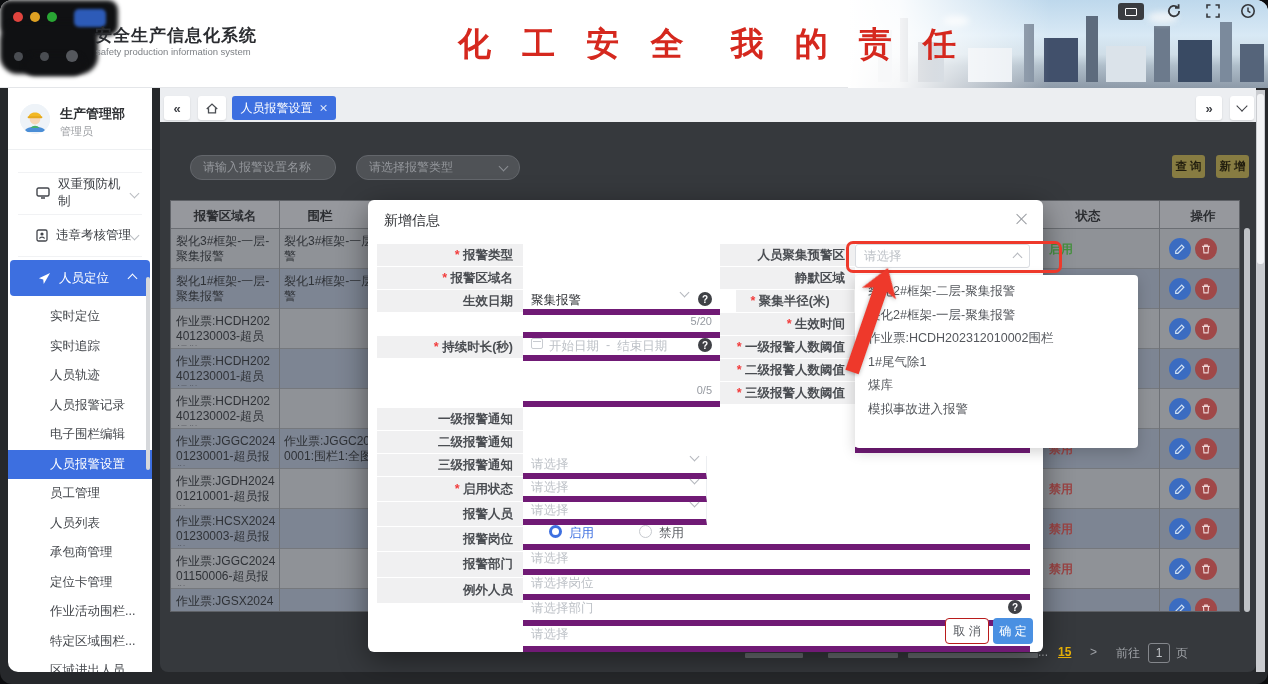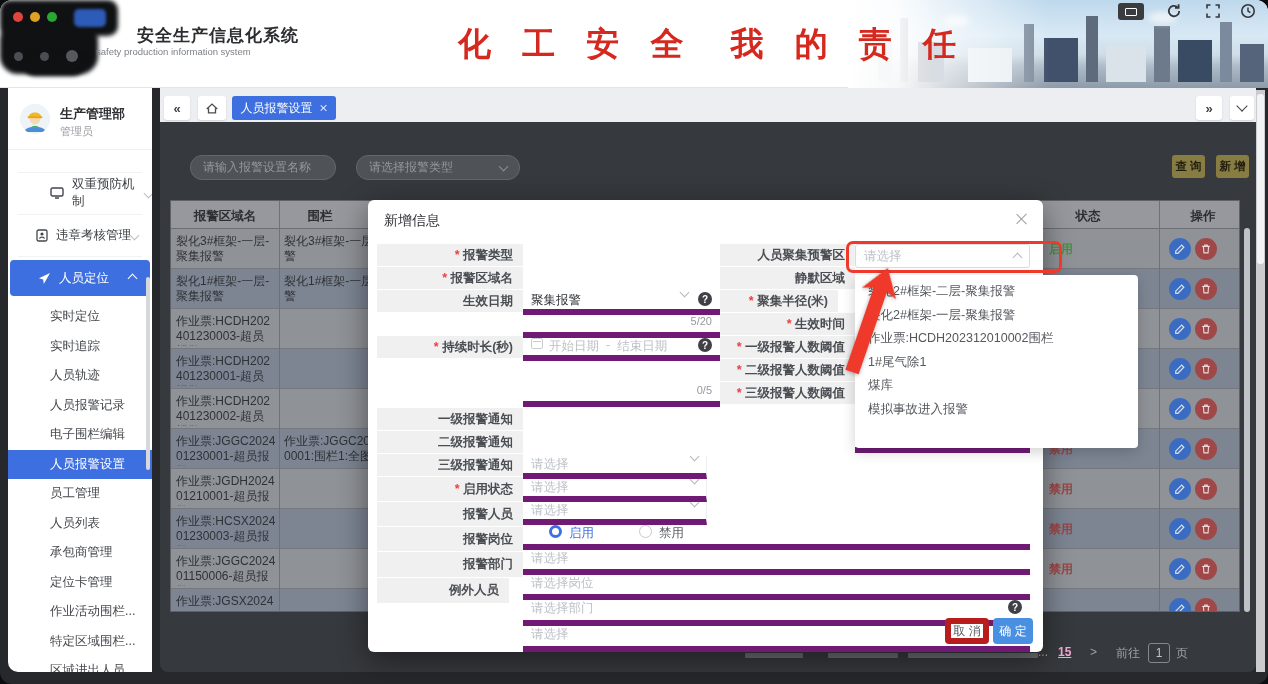--- a/index.html
+++ b/index.html
@@ -5,21 +5,21 @@
   html,body{margin:0;padding:0;background:#0b0c0e;font-family:"Liberation Sans","DejaVu Sans",sans-serif;}
   *{box-sizing:border-box;}
   #win{position:relative;width:1268px;height:684px;background:#26282b;border-radius:12px;overflow:hidden;}
 
   
   #hdr{position:absolute;left:0;top:0;width:1268px;height:88px;background:#ffffff;border-bottom:1px solid #e4e6e9;}
   #photo{position:absolute;right:0;top:0;width:420px;height:88px;overflow:hidden;
     background:linear-gradient(180deg,#bed8ec 0%,#d8e9f5 40%,#cfdde7 62%,#aebdc9 75%,#8d9aa8 100%);}
   .tower{position:absolute;bottom:6px;background:linear-gradient(90deg,#5d6b7d,#8fa0b2);}
   #photo .fade{position:absolute;inset:0;background:linear-gradient(90deg,#ffffff 0%,rgba(255,255,255,.92) 12%,rgba(255,255,255,0) 48%);}
-  #logo-title{position:absolute;left:95px;top:24px;font-size:17px;font-weight:700;color:#2b2d31;letter-spacing:1px;margin-left:42px;}
+  #logo-title{position:absolute;left:95px;top:24px;font-size:17px;font-weight:700;color:#2b2d31;letter-spacing:1px;}
   #logo-sub{position:absolute;left:96px;top:46px;font-size:9.5px;color:#7d8085;}
   #slogan{position:absolute;left:458px;top:22px;font-size:33px;font-weight:700;color:#d5281e;letter-spacing:11px;white-space:nowrap;}
   #slogan .gap{display:inline-block;width:36px;}
   
   .blob{position:absolute;background:#101113;filter:blur(2px);}
   .dot{position:absolute;border-radius:50%;}
   
   .chrome-ic{position:absolute;top:3px;}
 
   
@@ -63,21 +63,21 @@
   .tcell{position:absolute;font-size:12px;line-height:15px;color:#2f3237;word-break:break-all;overflow:hidden;}
   .st-on{color:#479140;font-weight:600;}
   .st-off{color:#9c4444;font-weight:600;}
   .actbtn{position:absolute;top:9px;width:22px;height:22px;border-radius:50%;display:flex;align-items:center;justify-content:center;}
   .act-edit{background:#3b6cc1;}
   .act-del{background:#a04848;}
   #tbl-scroll{position:absolute;left:1084px;top:106px;width:6px;height:384px;background:#bfc2c6;border-radius:3px;}
 
   
   .pag{position:absolute;top:523px;font-size:12px;color:#9ea1a6;white-space:nowrap;}
-  #pag-last{font-weight:700;color:#f9a8d4;text-decoration:underline;}
+  #pag-last{font-weight:700;color:#eab308;text-decoration:underline;}
   #pag-box{position:absolute;top:521px;width:22px;height:20px;border:1px solid #84878c;border-radius:3px;color:#c0c3c7;display:flex;align-items:center;justify-content:center;font-size:12px;}
   .sliver{position:absolute;top:531px;height:5px;background:#85888d;opacity:.65;border-radius:1px;}
 
   
   #win-scroll{position:absolute;left:1256px;top:90px;width:9px;height:582px;background:#caccd0;}
   #win-scroll .thumb{position:absolute;left:1px;top:4px;width:7px;height:170px;background:#f2f3f5;border-radius:3px;}
 
   
   #modal{position:absolute;left:368px;top:200px;width:675px;height:452px;background:#ffffff;border-radius:6px;box-shadow:0 8px 30px rgba(0,0,0,.45);z-index:50;}
   #modal-title{position:absolute;left:16px;top:12px;font-size:14px;color:#303236;}
@@ -90,21 +90,21 @@
   .ph{color:#bcc0c6;}
   .counter{margin-left:auto;font-size:11px;color:#9599a0;}
   .chev-sel{width:7px;height:7px;border-right:1.4px solid #b4b7bd;border-bottom:1.4px solid #b4b7bd;transform:rotate(45deg);margin-top:-3px;}
   .chev-sel.up{transform:rotate(-135deg);margin-top:3px;}
   .help{width:14px;height:14px;border-radius:50%;background:#3f4146;color:#fff;font-size:10px;font-weight:700;display:flex;align-items:center;justify-content:center;flex:none;}
   .cal{width:12px;height:11px;border:1.3px solid #c9ccd1;border-radius:2px;position:relative;flex:none;margin-right:6px;}
   .cal::before{content:"";position:absolute;left:1px;top:2px;width:8px;height:1.2px;background:#c9ccd1;}
   .radio{width:13px;height:13px;border-radius:50%;flex:none;}
   .radio.on{border:3.5px solid #3d6fe0;background:#fff;}
   .radio.off{border:1.5px solid #c6c9ce;background:#fff;}
-  #btn-cancel{position:absolute;left:577px;top:418px;width:44px;height:26px;border:6px solid #b91c1c;border-radius:4px;background:#fff;font-size:12px;color:#55585e;display:flex;align-items:center;justify-content:center;}
+  #btn-cancel{position:absolute;left:577px;top:418px;width:44px;height:26px;border:1px solid #b91c1c;border-radius:4px;background:#fff;font-size:12px;color:#55585e;display:flex;align-items:center;justify-content:center;}
   #btn-confirm{position:absolute;left:625px;top:418px;width:40px;height:26px;border-radius:4px;background:#4a90e2;font-size:12px;color:#fff;display:flex;align-items:center;justify-content:center;}
 
   
   #gather-select{position:absolute;left:855px;top:244px;width:175px;height:24px;background:#fff;border:1px solid #d9dce1;border-radius:3px;display:flex;align-items:center;padding:0 8px;font-size:12.5px;z-index:55;}
   #dropdown{position:absolute;left:855px;top:275px;width:283px;height:173px;background:#fff;border-radius:4px;box-shadow:0 4px 14px rgba(0,0,0,.18);z-index:60;padding-top:5px;}
   .dd-item{height:23.5px;display:flex;align-items:center;padding-left:13px;font-size:12.5px;color:#54575c;white-space:nowrap;}
 
   
   #anno-box{position:absolute;left:846px;top:241px;width:216px;height:32px;border:3.5px solid #ee392b;border-radius:7px;z-index:70;}
   #anno-arrow{position:absolute;left:832px;top:262px;width:40px;height:110px;z-index:70;transform:rotate(19deg);transform-origin:20px 110px;filter:drop-shadow(0 1px 2px rgba(0,0,0,.3));}
@@ -185,21 +185,21 @@
           <circle cx="15" cy="15" r="5.4" fill="#f6d7b8"></circle>
           <path d="M8.6 13.2c0-6.4 12.8-6.4 12.8 0z" fill="#f2b824"></path>
           <rect x="7.6" y="12.2" width="14.8" height="2" rx="1" fill="#e5a81c"></rect>
         </svg>
       </div>
       <div id="user-dept">生产管理部</div>
       <div id="user-role">管理员</div>
     </div>
 
     <div class="divid" style="top:84px;"></div>
-    <div class="grp" style="top:88px;margin-left:14px;">
+    <div class="grp" style="top:88px;">
       <span class="gic">
         <svg width="14" height="12" viewBox="0 0 14 12">
             <rect x="1" y="1" width="12" height="8" rx="1.5" fill="none" stroke="#43464c" stroke-width="1.4"></rect>
             <path d="M5 11h4" stroke="#43464c" stroke-width="1.4"></path>
           </svg>
       </span>
       <span>双重预防机制</span>
       <span class="chev-d"></span>
     </div>
     <div class="divid" style="top:126px;"></div>
@@ -524,21 +524,21 @@
       <span class="counter">0/5</span>
     </div>
 
     <div class="ml" style="left:352px;top:44px;width:135px;height:23px;">
         <span>人员聚集预警区</span>
       </div>
     <div class="ml" style="left:352px;top:67px;width:135px;height:23px;">
         <span>静默区域</span>
       </div>
     <div class="mv" style="left:487px;top:67px;width:175px;height:23px;"></div>
-    <div class="ml" style="left:352px;top:90px;width:118px;height:23px;">
+    <div class="ml" style="left:368px;top:90px;width:118px;height:23px;justify-content:center;">
         <span class="req">聚集半径(米)</span>
       </div>
     <div class="mv" style="left:487px;top:90px;width:175px;height:23px;"></div>
     <div class="ml" style="left:352px;top:113px;width:135px;height:23px;">
         <span class="req">生效时间</span>
       </div>
     <div class="mv" style="left:487px;top:113px;width:175px;height:23px;"></div>
     <div class="ml" style="left:352px;top:136px;width:135px;height:23px;">
         <span class="req">一级报警人数阈值</span>
       </div>
@@ -599,21 +599,21 @@
       </div>
 
     <div class="ml" style="left:9px;top:352px;width:146px;height:26px;">
         <span>报警部门</span>
       </div>
     <div class="mv" style="left:155px;top:352px;width:507px;height:26px;">
       <span class="ph">请选择部门</span>
         <span class="help" style="margin-left:auto;">?</span>
     </div>
 
-    <div class="ml" style="left:9px;top:378px;width:132px;height:26px;">
+    <div class="ml" style="left:9px;top:378px;width:146px;height:26px;">
         <span>例外人员</span>
       </div>
     <div class="mv" style="left:155px;top:378px;width:507px;height:26px;">
       <span class="ph">请选择</span>
         <span class="help" style="margin-left:auto;">?</span>
     </div>
 
     <div id="btn-cancel">取 消</div>
     <div id="btn-confirm">确 定</div>
   </div>

